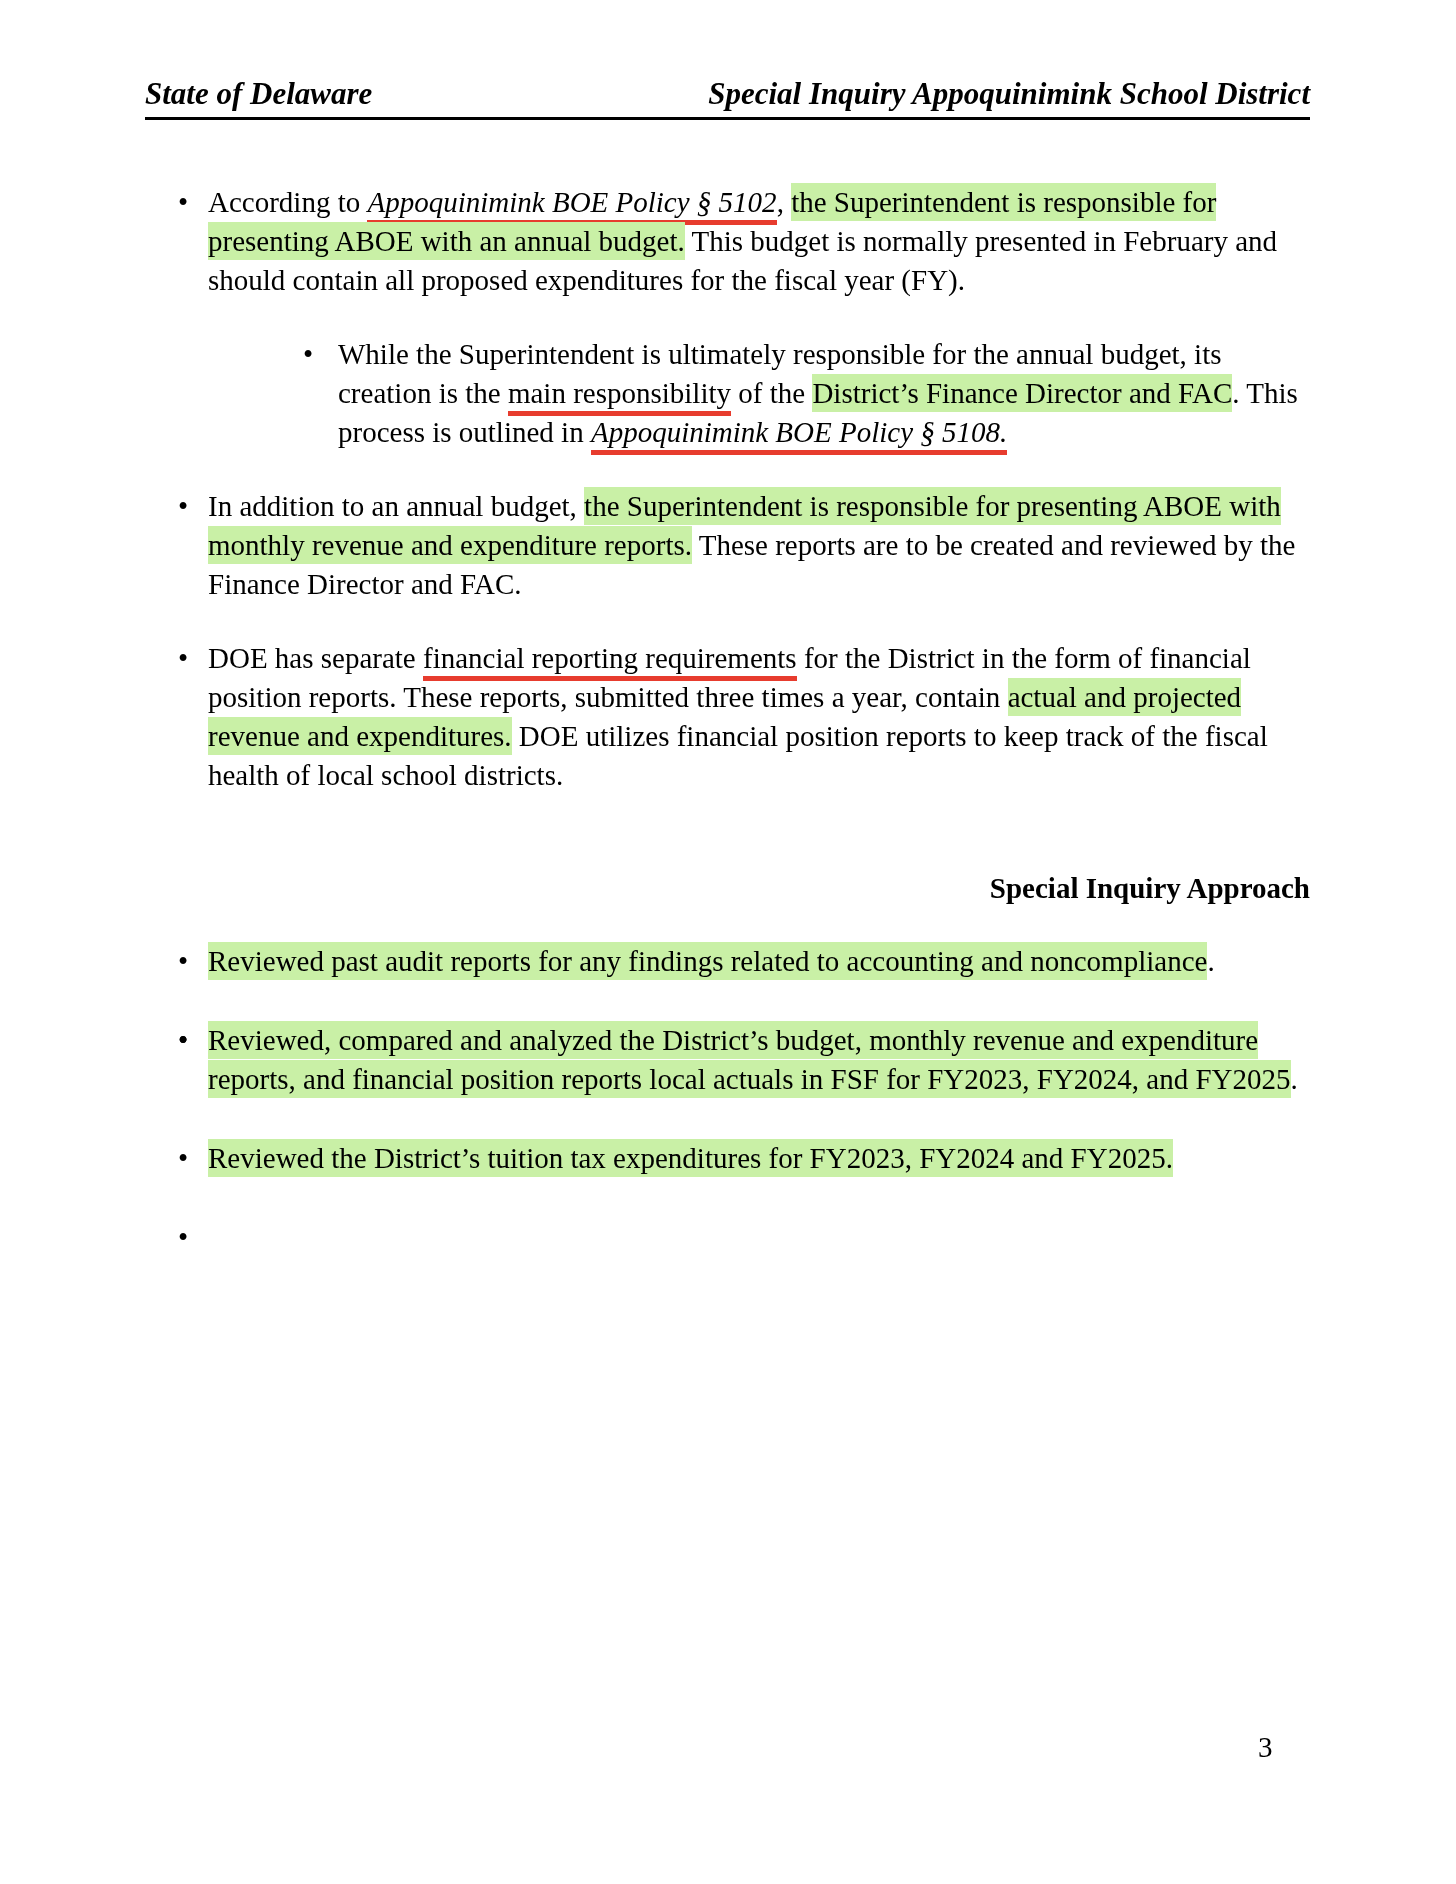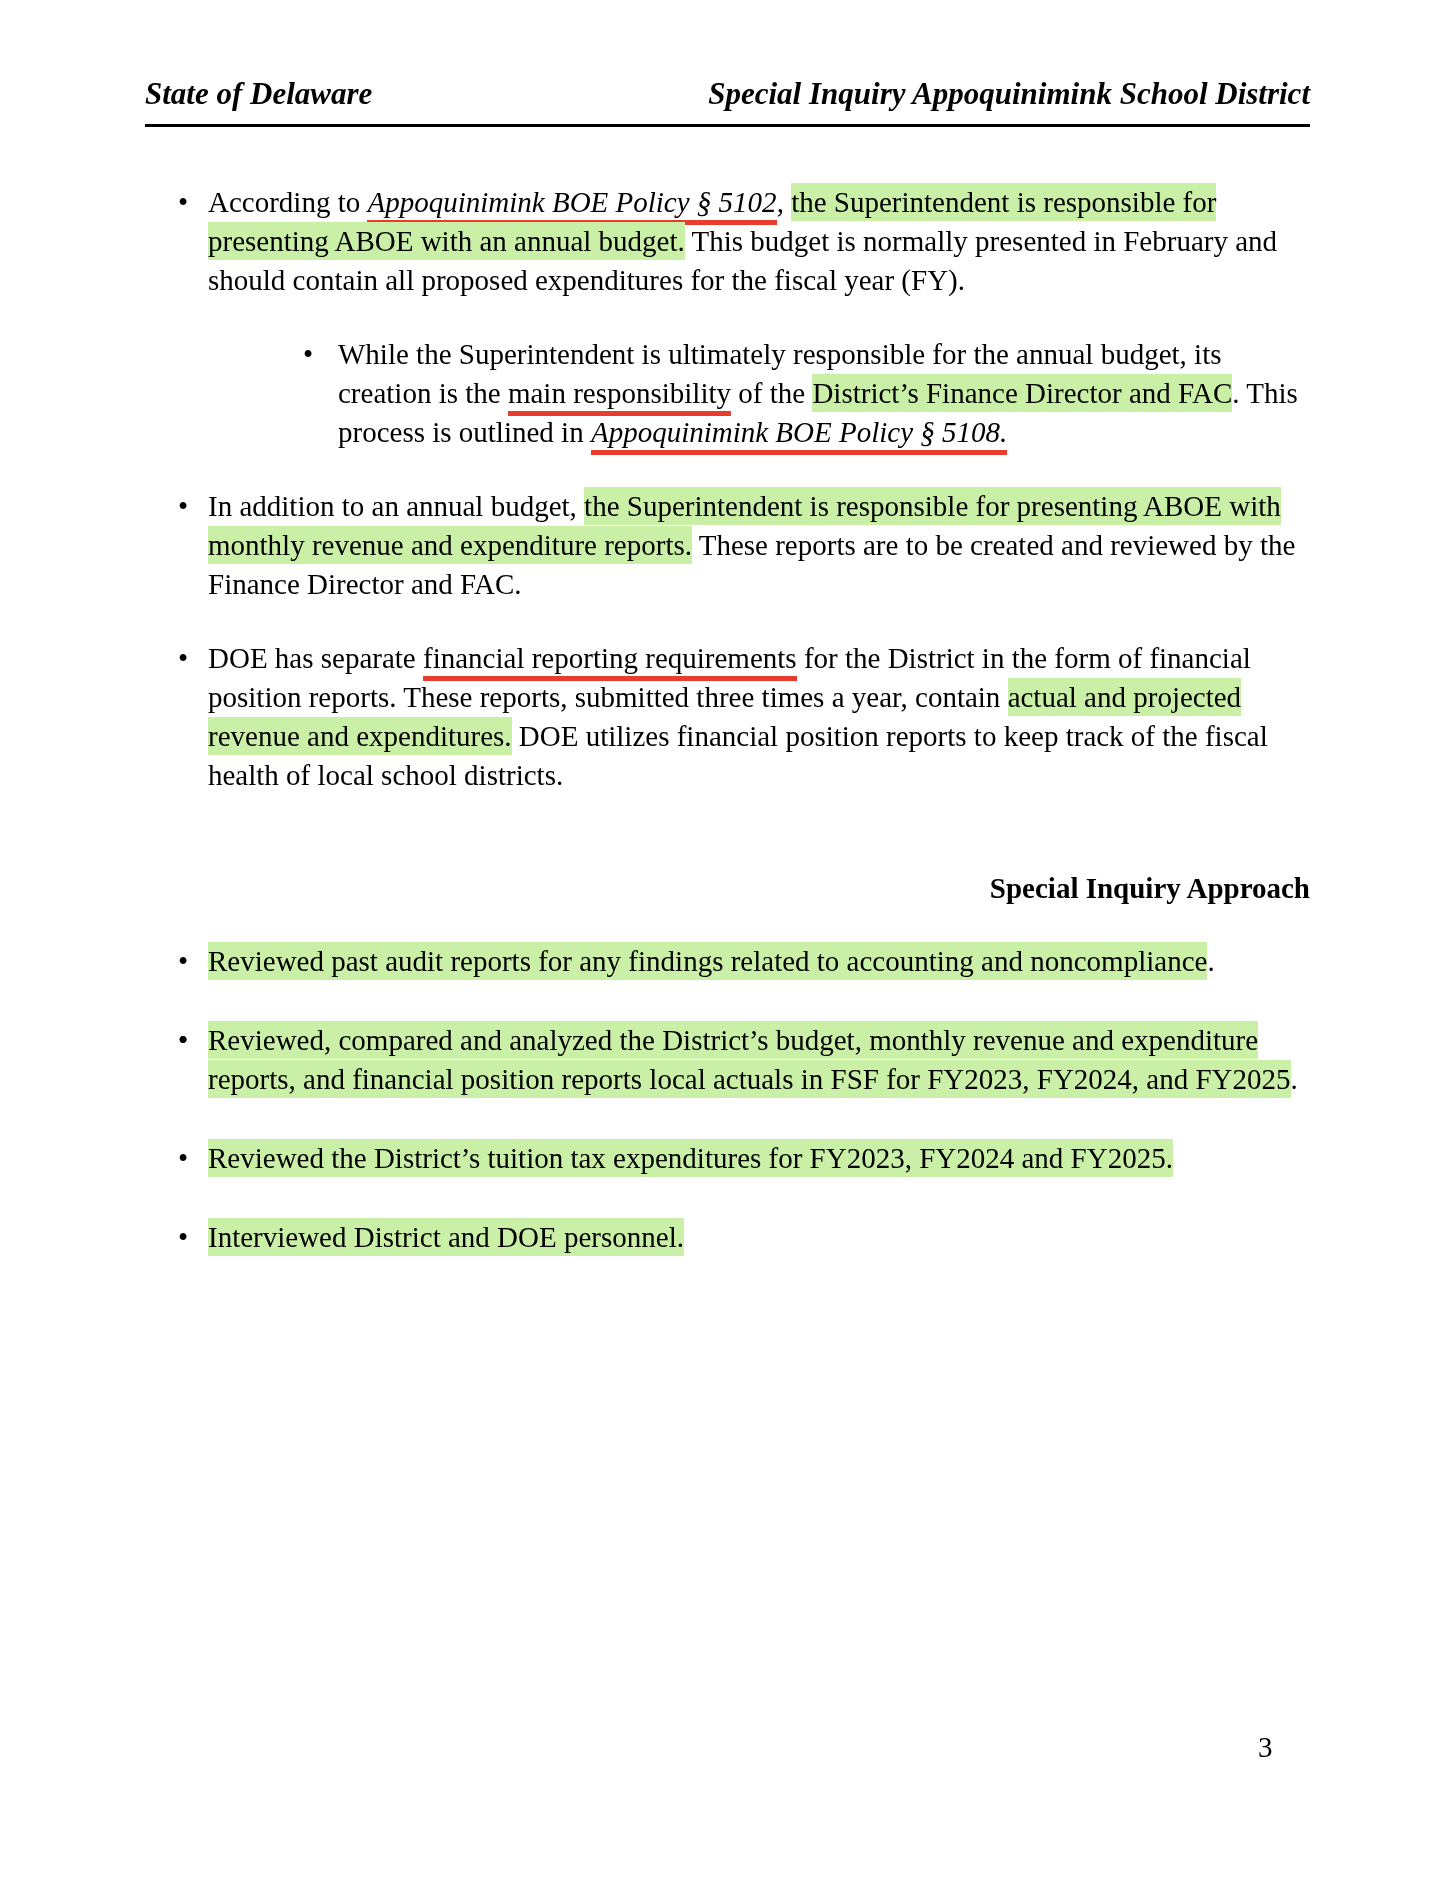--- a/index.html
+++ b/index.html
@@ -19,21 +19,21 @@
     top:74px;
     left:145px;
     width:1165px;
     display:flex;
     justify-content:space-between;
     align-items:baseline;
     font-weight:bold;
     font-style:italic;
     font-size:31px;
     border-bottom:3px solid #000000;
-    padding-bottom:11px;
+    padding-bottom:4px;
   }
   .content {
     position:absolute;
     top:150px;
     left:145px;
     width:1165px;
   }
   .bullet {
     position:relative;
     padding-left:63px;
@@ -88,19 +88,19 @@
       </div>
 
     <div class="section-heading">Special Inquiry Approach</div>
 
 
     <div class="list-approach">
         <div class="bullet"><span class="marker">•</span><span class="hl">Reviewed past audit reports for any findings related to accounting and noncompliance</span><span>.</span></div>
         <div class="bullet"><span class="marker">•</span></div>
         <div class="bullet"><span class="marker">•</span><span class="hl">Reviewed, compared and analyzed the District’s budget, monthly revenue and expenditure reports, and financial position reports local actuals in FSF for FY2023, FY2024, and FY2025</span><span>.</span></div>
         <div class="bullet"><span class="marker">•</span><span class="hl">Reviewed the District’s tuition tax expenditures for FY2023, FY2024 and FY2025.</span></div>
-        <div class="bullet"><span class="marker">•</span><span class="hl">Interviewed District and DOE personnel.</span></div>
+        <div class="bullet"><span class="marker">•</span></div>
       </div>
   </div>
 
   <div class="page-number">3</div>
 
 </div>
 
 </body></html>

